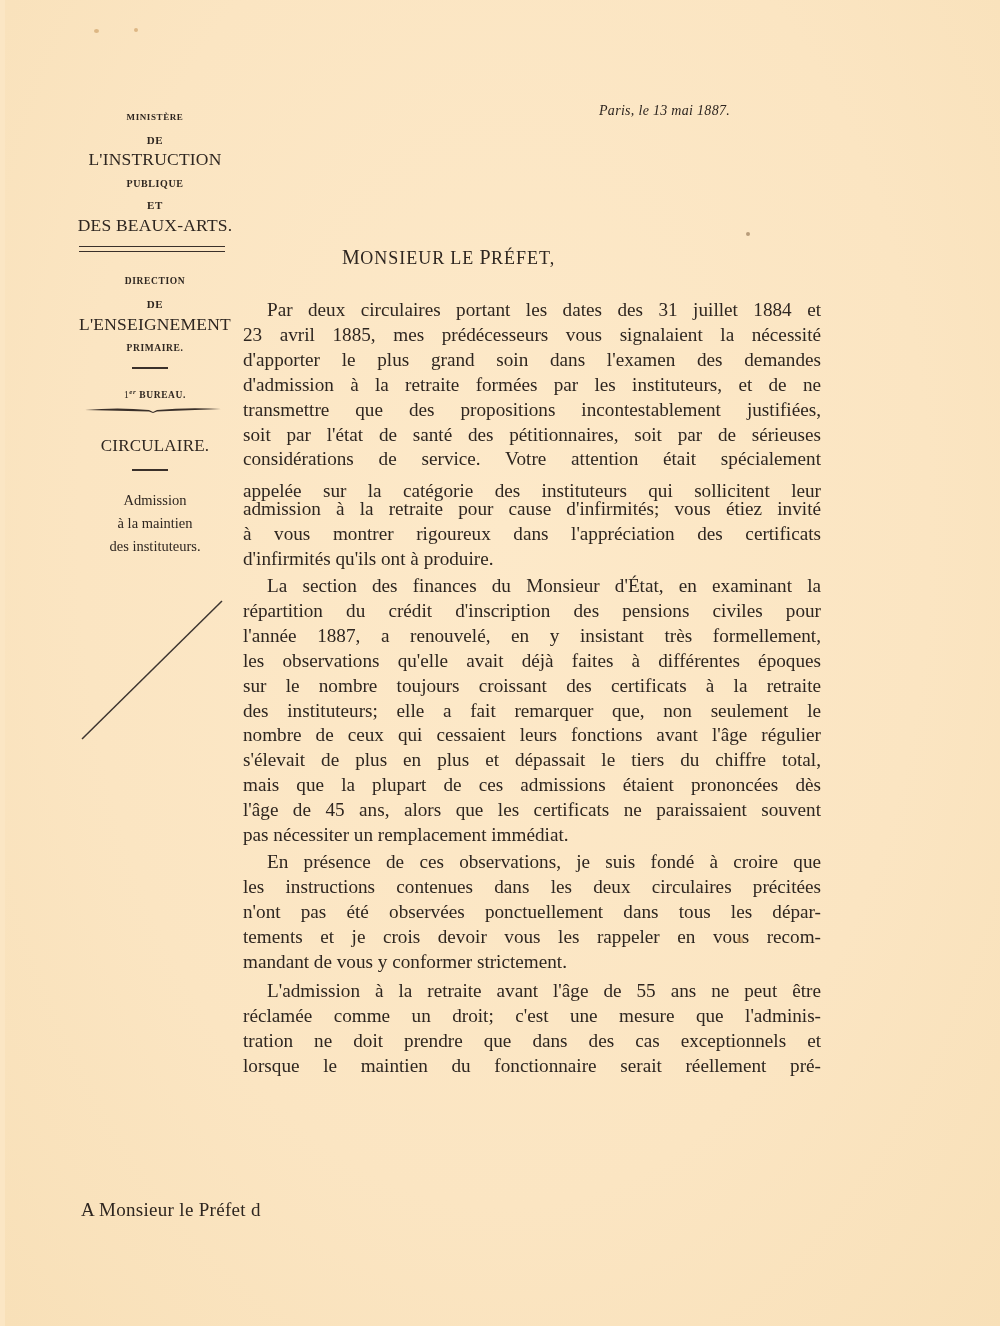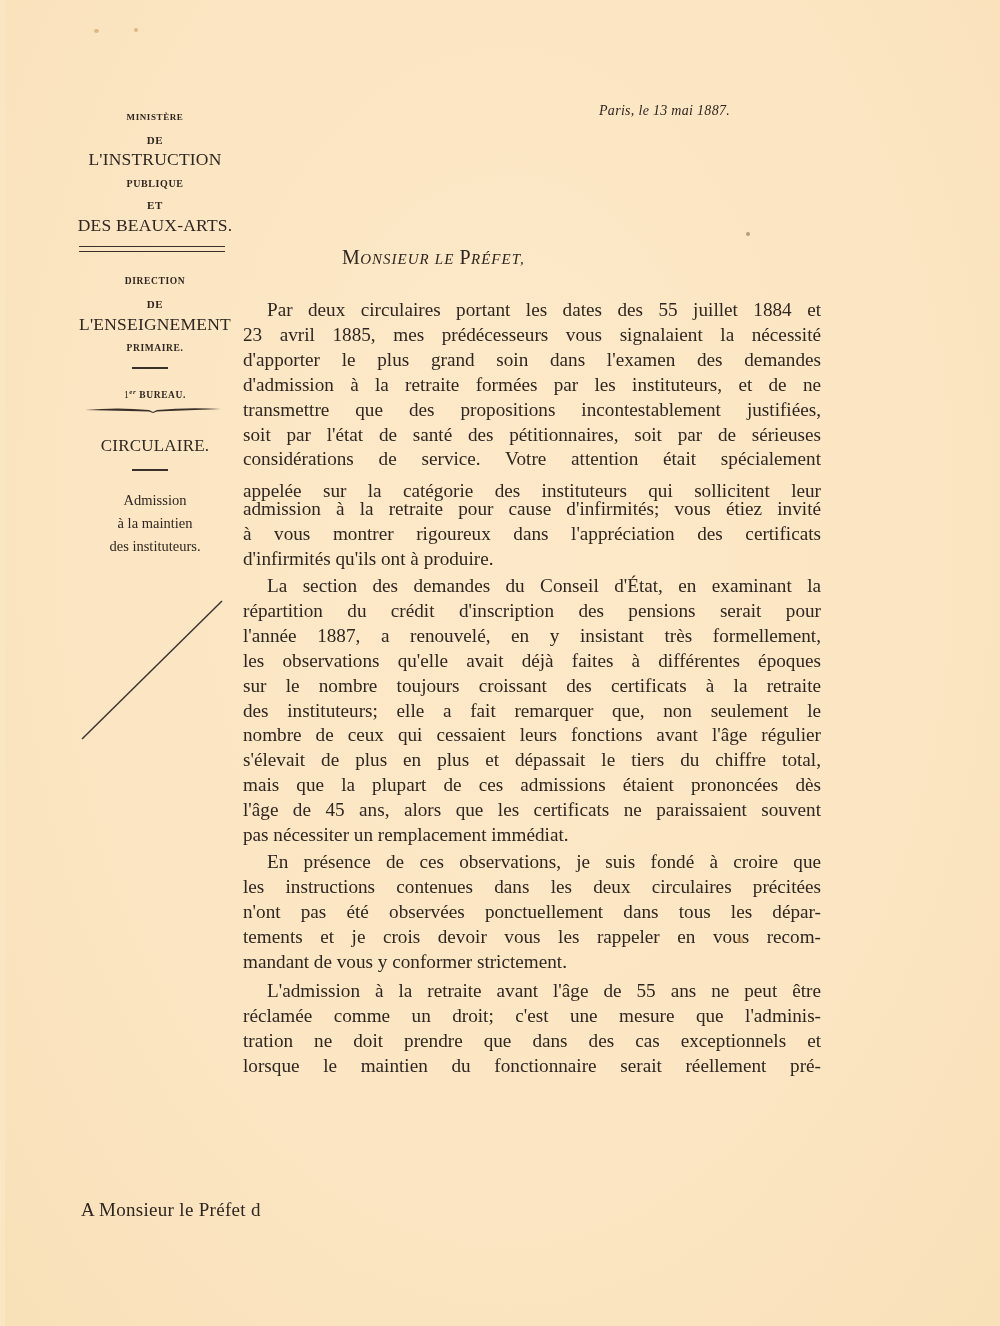--- a/index.html
+++ b/index.html
@@ -24,21 +24,21 @@
   .short-rule { position: absolute; left: 57px; width: 36px; border-top: 2px solid #3a302a; }
   .swash { position: absolute; left: 8px; top: 404px; width: 140px; height: 12px; }
   .note { font-size: 14.5px; line-height: 1; }
 
   
   .date { position: absolute; left: 594px; top: 103px; font-style: italic; font-size: 14px; letter-spacing: 0.3px; }
 
   
   .salutation { position: absolute; left: 337px; top: 246px; font-size: 19px; letter-spacing: 0.4px; }
   .salutation .cap { font-size: 20px; }
-  .salutation .sc { font-size: 15px; text-transform: uppercase; letter-spacing: 1px; font-style: italic; }
+  .salutation .sc { font-size: 18px; text-transform: uppercase; letter-spacing: 1px; }
 
   
   .body-text { position: absolute; left: 238px; width: 578px; font-size: 19.2px; }
   .line { position: absolute; left: 0; width: 578px; height: 25px; white-space: nowrap;
     text-align: justify; text-align-last: justify; line-height: 25px; }
   .line.last { text-align-last: left; }
   .line.indent { padding-left: 24px; width: 554px; }
 
   .footer-addr { position: absolute; left: 76px; top: 1199px; font-size: 19px; letter-spacing: 0.3px; }
 
@@ -91,35 +91,35 @@
   <div class="date">Paris, le 13 mai 1887.</div>
 
   <div class="salutation">
     <span class="cap">M</span><span class="sc">onsieur</span>
     <span class="sc">le</span>
     <span class="cap">P</span><span class="sc">réfet,</span>
   </div>
 
   <div class="body-text" style="top:0;">
     <div id="para-0">
-        <div class="line indent" style="top: 297px;">Par deux circulaires portant les dates des 55 juillet 1884 et</div>
+        <div class="line indent" style="top: 297px;">Par deux circulaires portant les dates des 31 juillet 1884 et</div>
         <div class="line" style="top: 321.9px;">23 avril 1885, mes prédécesseurs vous signalaient la nécessité</div>
         <div class="line" style="top: 346.8px;">d'apporter le plus grand soin dans l'examen des demandes</div>
         <div class="line" style="top: 371.7px;">d'admission à la retraite formées par les instituteurs, et de ne</div>
         <div class="line" style="top: 396.6px;">transmettre que des propositions incontestablement justifiées,</div>
         <div class="line" style="top: 421.5px;">soit par l'état de santé des pétitionnaires, soit par de sérieuses</div>
         <div class="line" style="top: 446.4px;">considérations de service. Votre attention était spécialement</div>
         <div class="line" style="top: 471.3px; margin-top: 7px;">appelée sur la catégorie des instituteurs qui sollicitent leur</div>
         <div class="line" style="top: 496.2px;">admission à la retraite pour cause d'infirmités; vous étiez invité</div>
         <div class="line" style="top: 521.1px;">à vous montrer rigoureux dans l'appréciation des certificats</div>
         <div class="line last" style="top: 546px;">d'infirmités qu'ils ont à produire.</div>
       </div>
     <div id="para-1">
-        <div class="line indent" style="top: 573px;">La section des demandes du Conseil d'État, en examinant la</div>
-        <div class="line" style="top: 597.9px;">répartition du crédit d'inscription des pensions serait pour</div>
+        <div class="line indent" style="top: 573px;">La section des finances du Monsieur d'État, en examinant la</div>
+        <div class="line" style="top: 597.9px;">répartition du crédit d'inscription des pensions civiles pour</div>
         <div class="line" style="top: 622.8px;">l'année 1887, a renouvelé, en y insistant très formellement,</div>
         <div class="line" style="top: 647.7px;">les observations qu'elle avait déjà faites à différentes époques</div>
         <div class="line" style="top: 672.6px;">sur le nombre toujours croissant des certificats à la retraite</div>
         <div class="line" style="top: 697.5px;">des instituteurs; elle a fait remarquer que, non seulement le</div>
         <div class="line" style="top: 722.4px;">nombre de ceux qui cessaient leurs fonctions avant l'âge régulier</div>
         <div class="line" style="top: 747.3px;">s'élevait de plus en plus et dépassait le tiers du chiffre total,</div>
         <div class="line" style="top: 772.2px;">mais que la plupart de ces admissions étaient prononcées dès</div>
         <div class="line" style="top: 797.1px;">l'âge de 45 ans, alors que les certificats ne paraissaient souvent</div>
         <div class="line last" style="top: 822px;">pas nécessiter un remplacement immédiat.</div>
       </div>

